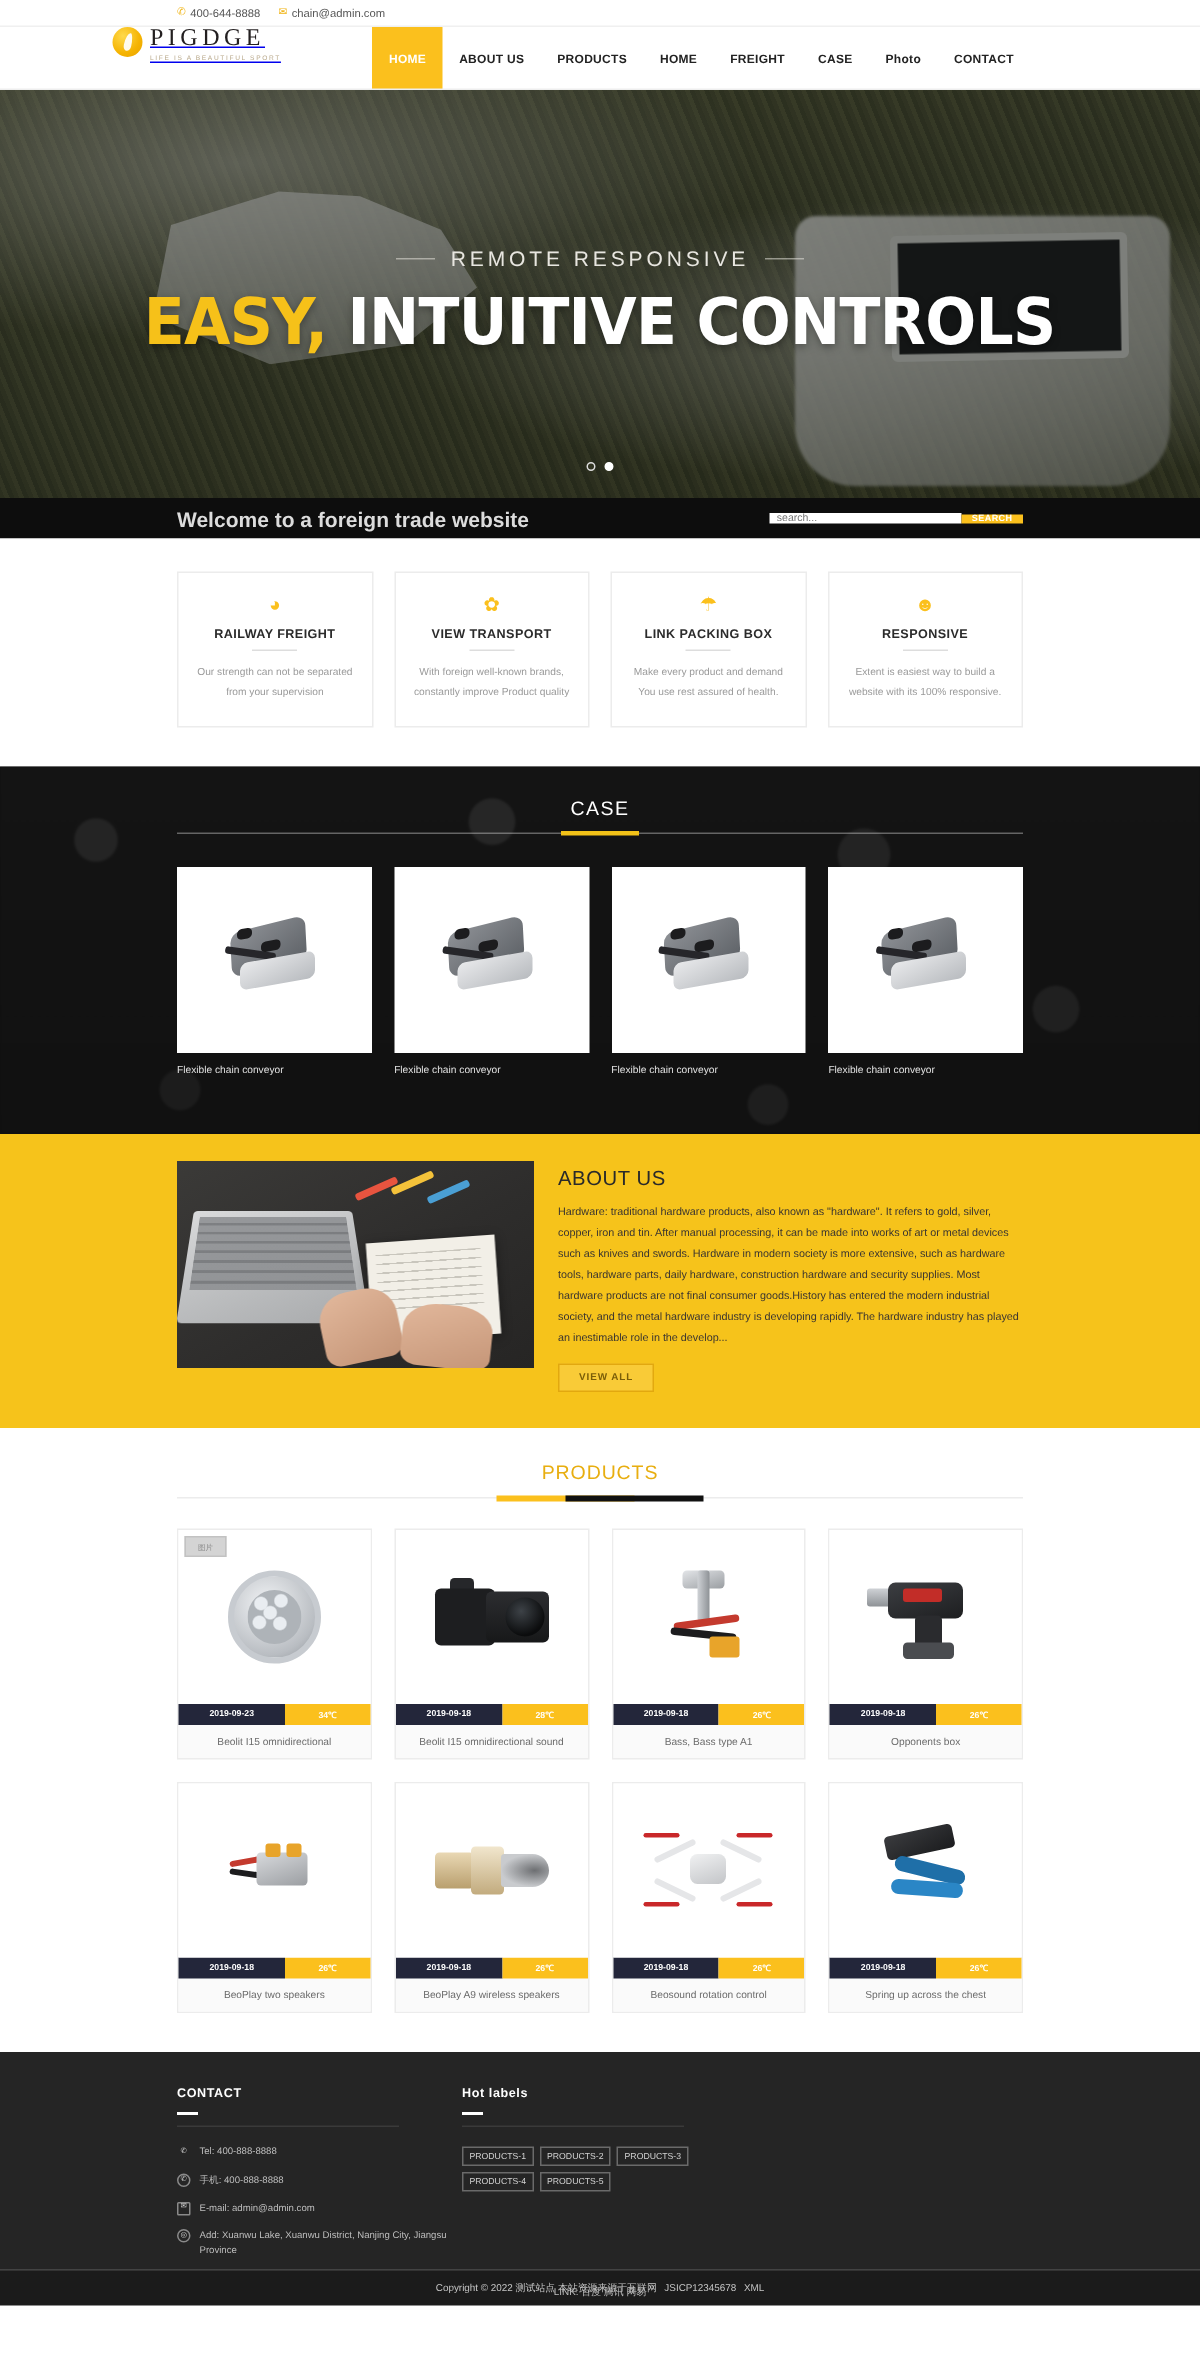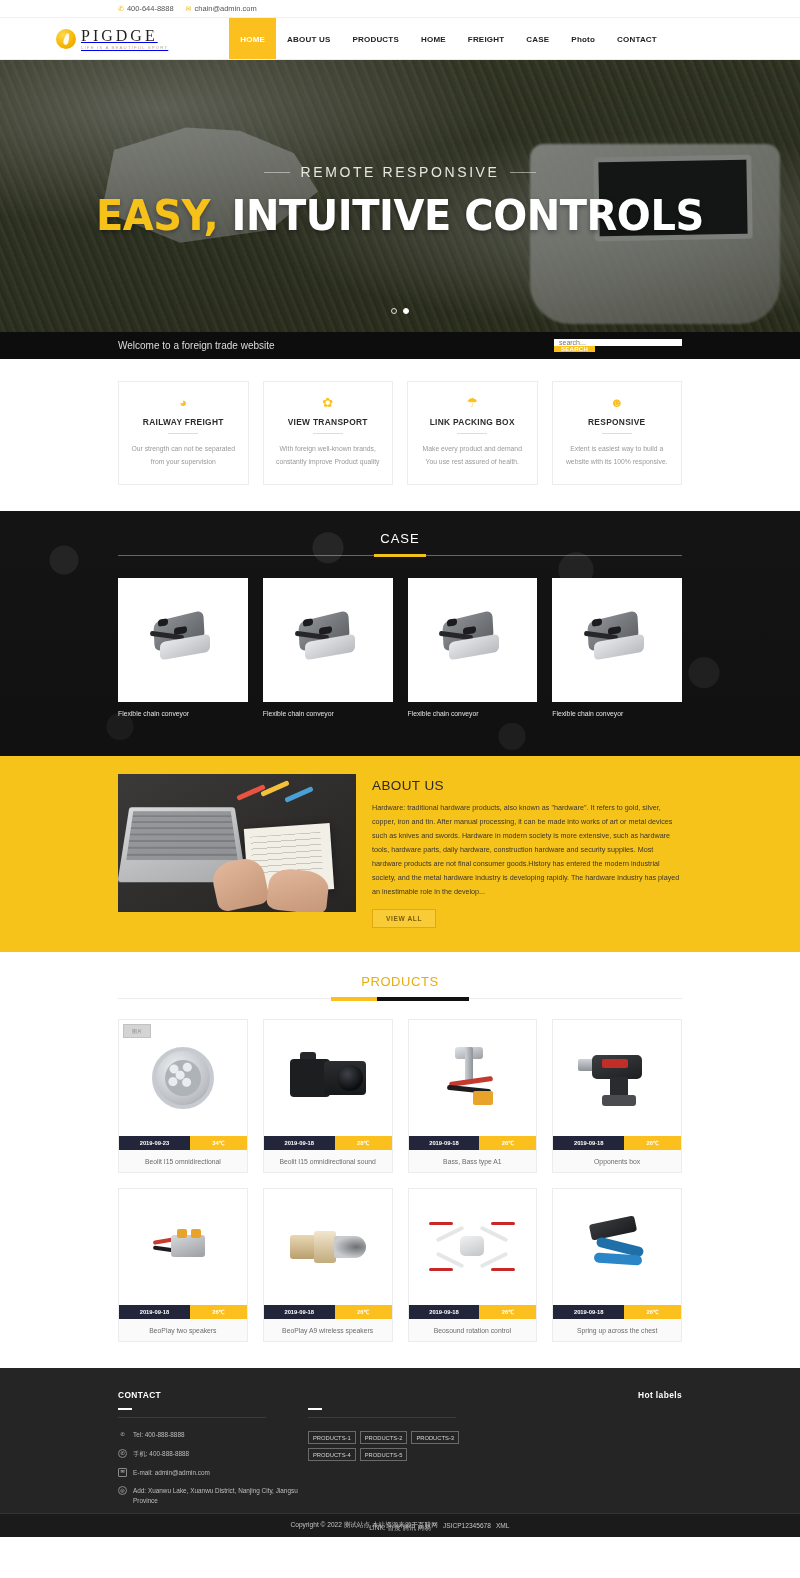--- a/index.html
+++ b/index.html
@@ -18,21 +18,21 @@
   .topbar .tb-item { display: flex; align-items: center; gap: 3px; margin-right: 12px; }
   .ic { display: inline-block; line-height: 1; }
   .ic-phone { color: #f0b518; font-size: 7px; }
   .ic-mail  { color: #f0b518; font-size: 7px; }
 
   
   .header {
     height: 42px; display: flex; align-items: stretch;
     background: #fff; position: relative;
   }
-  .logo-wrap { display: flex; align-items: center; padding-left: 56px; }
+  .logo-wrap { display: flex; align-items: flex-start; padding-left: 75px; }
   .logo-mark {
     width: 20px; height: 20px; border-radius: 50%;
     background: radial-gradient(circle at 35% 30%, #ffd94a 0%, #f5b301 60%, #e8a200 100%);
     position: relative; margin-right: 5px; flex: none;
   }
   .logo-mark::after {
     content: ""; position: absolute; left: 7.5px; top: 3.5px;
     width: 5px; height: 12px; background: #fff;
     border-radius: 60% 40% 50% 50% / 70% 70% 30% 30%;
     transform: rotate(12deg); opacity: .92;
@@ -113,22 +113,22 @@
   }
   .hero-dots { position: absolute; left: 0; right: 0; bottom: 18px; display: flex; justify-content: center; gap: 6px; }
   .hero-dots i { width: 6px; height: 6px; border-radius: 50%; border: 1px solid #ddd; display: block; }
   .hero-dots i.on { background: #fff; border-color: #fff; }
 
   
   .welcome {
     height: 27px; background: #0d0d0d; display: flex; align-items: center;
     padding: 0 118px; justify-content: space-between;
   }
-  .welcome-text { font-size: 10px; color: #dcdcdc; }
-  .search-box { display: flex; align-items: flex-start; height: 14px; flex-direction: column; }
+  .welcome-text { font-size: 14px; color: #dcdcdc; font-weight: bold; }
+  .search-box { display: flex; align-items: center; height: 14px; }
   .search-box input {
     width: 128px; border: none; outline: none; background: #fff;
     font-size: 7px; color: #999; padding: 0 5px;
     font-family: "Liberation Sans", sans-serif;
   }
   .search-btn {
     background: #fbc01d; border: none; color: #fff; font-size: 6px;
     font-weight: bold; padding: 0 7px; letter-spacing: .3px; cursor: pointer;
     font-family: "Liberation Sans", sans-serif;
   }
@@ -357,21 +357,21 @@
   .pi-crimp .h1 { position: absolute; left: 12px; top: 24px; width: 48px; height: 10px;
     background: #1f6fa8; border-radius: 5px; transform: rotate(14deg); }
   .pi-crimp .h2 { position: absolute; left: 10px; top: 36px; width: 48px; height: 10px;
     background: #2a86c6; border-radius: 5px; transform: rotate(4deg); }
 
   
   .footer { background: #252525; padding: 22px 118px 0; height: 145px; }
   .footer-cols { display: flex; gap: 0; }
   .fcol-contact { width: 190px; }
   .fcol-inq { width: 190px; }
-  .fcol-hot { flex: 1; text-align: right; }
+  .fcol-hot { flex: 1; }
   .fh {
     font-size: 8.4px; color: #fff; font-weight: bold; letter-spacing: .4px;
   }
   .fh.normal { font-weight: bold; }
   .fh-rule { width: 14px; height: 2px; background: #fff; margin: 8px 0 0; }
   .fh-line { height: 1px; background: #3a3a3a; margin-top: 7px; width: 148px; }
   .contact-list { margin-top: 12px; }
   .contact-item {
     display: flex; align-items: flex-start; gap: 6px;
     font-size: 6.4px; color: #bdbdbd; line-height: 1.5; margin-bottom: 9px;

